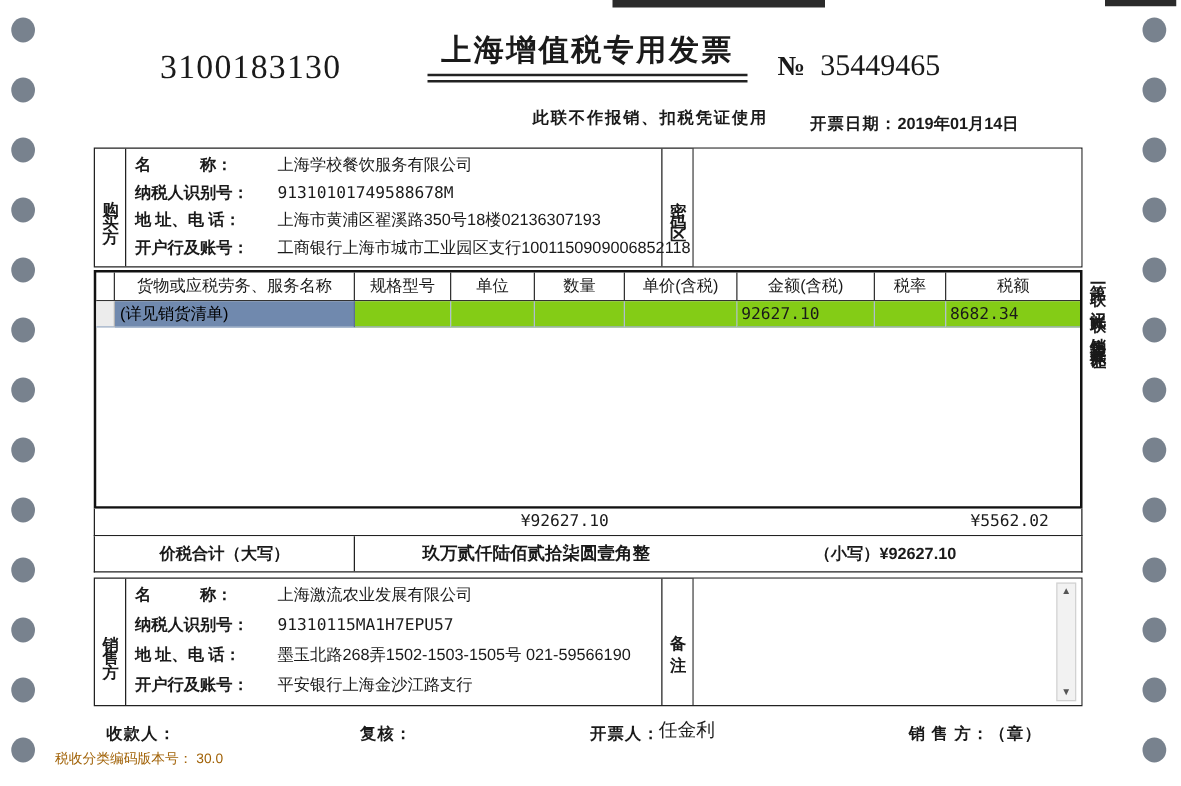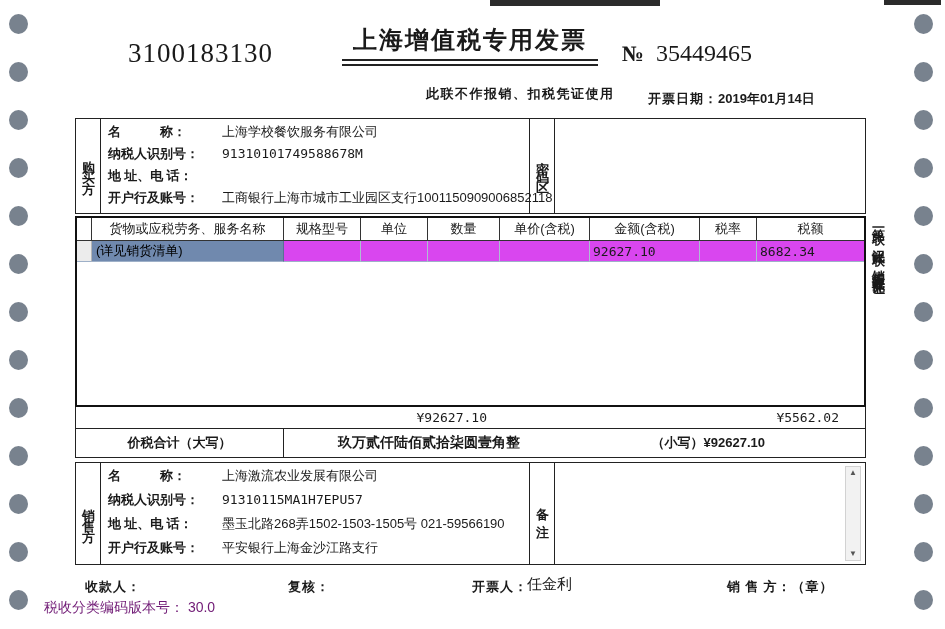--- a/index.html
+++ b/index.html
@@ -57,21 +57,21 @@
                justify-content:space-between; align-items:center; }
   .sb-btn { font-size:8px; color:#555; line-height:12px; width:100%; text-align:center; cursor:default; }
 
   
   .items-grid { position:absolute; left:75px; top:216px; width:791px; height:191px; border:2px solid #111; background:#fff; }
   .g-head { display:flex; height:23px; border-bottom:1px solid #333; }
   .g-head .cell { border-right:1px solid #333; display:flex; align-items:center; justify-content:center;
                   font-size:13px; white-space:nowrap; overflow:hidden; }
   .g-head .cell:last-child { border-right:none; }
   .g-row { display:flex; height:21px; }
-  .g-row .cell { border-right:1px solid #aebdd2; border-bottom:1px solid #9eb0c8; background:#d946ef;
+  .g-row .cell { border-right:1px solid #aebdd2; border-bottom:1px solid #9eb0c8; background:#84cc16;
                  font-size:13px; display:flex; align-items:center; overflow:hidden; }
   .g-row .cell:last-child { border-right:none; }
   .c0 { width:15px; flex:none; } .c1 { width:192px; flex:none; } .c2 { width:77px; flex:none; }
   .c3 { width:67px; flex:none; } .c4 { width:72px; flex:none; } .c5 { width:90px; flex:none; }
   .c6 { width:110px; flex:none; } .c7 { width:57px; flex:none; } .c8 { flex:1; }
   .g-row .c0 { background:#ececec; border-right:1px solid #b5b5b5; }
   .g-row .sel { background:#7089ae; border-right:1px solid #5a6f95; padding-left:4px; color:#000; }
   .g-row .num { padding-left:3px; font-family:"DejaVu Sans Mono", monospace; font-size:13px; }
 
   
@@ -89,21 +89,21 @@
              border:1px solid #222; border-top:none; display:flex; align-items:center; background:#fff;gap:44px; }
   .sum-row .label-cell { width:208px; flex:none; align-self:stretch; border-right:1px solid #222;
              display:flex; align-items:center; justify-content:center; }
   .sum-row .words { padding-left:10px; font-size:14px; font-weight:600; font-family:"Liberation Serif", serif; }
   .sum-row .small { margin-left:auto; margin-right:100px; font-size:13px; font-weight:600; }
 
   
   .foot { position:absolute; top:578px; font-family:"Liberation Serif", serif; font-weight:bold; font-size:13px; letter-spacing:1px; }
   .foot.payee { left:85px; } .foot.review { left:288px; } .foot.drawer { left:472px; } .foot.stamp { left:727px; }
   .drawer-name { position:absolute; left:527px; top:575px; font-size:15px; }
-  .tax-version { position:absolute; left:44px; top:599px; font-size:14px; color:#701a75; }
+  .tax-version { position:absolute; left:44px; top:599px; font-size:11px; color:#a16207; }
 
   
   .copy-label { position:absolute; left:869px; top:218px; height:216px;
                 writing-mode:vertical-rl; text-orientation:upright;
                 font-family:"Liberation Serif", serif; font-weight:bold; font-size:13px; letter-spacing:2px; }
 </style>
 </head>
 <body>
 
 <div class="screen">
@@ -161,20 +161,21 @@
       <div class="info-row">
         <span class="lbl">名　　　称：</span>
         <span class="val">上海学校餐饮服务有限公司</span>
       </div>
       <div class="info-row">
         <span class="lbl">纳税人识别号：</span>
         <span class="val mono">91310101749588678M</span>
       </div>
       <div class="info-row">
         <span class="lbl">地 址、电 话：</span>
+        <span class="val">上海市黄浦区翟溪路350号18楼02136307193</span>
       </div>
       <div class="info-row">
         <span class="lbl">开户行及账号：</span>
         <span class="val">工商银行上海市城市工业园区支行1001150909006852118</span>
       </div>
     </div>
     <div class="mid-col">
       <span class="v-text">密码区</span>
     </div>
     <div class="free-area"></div>

